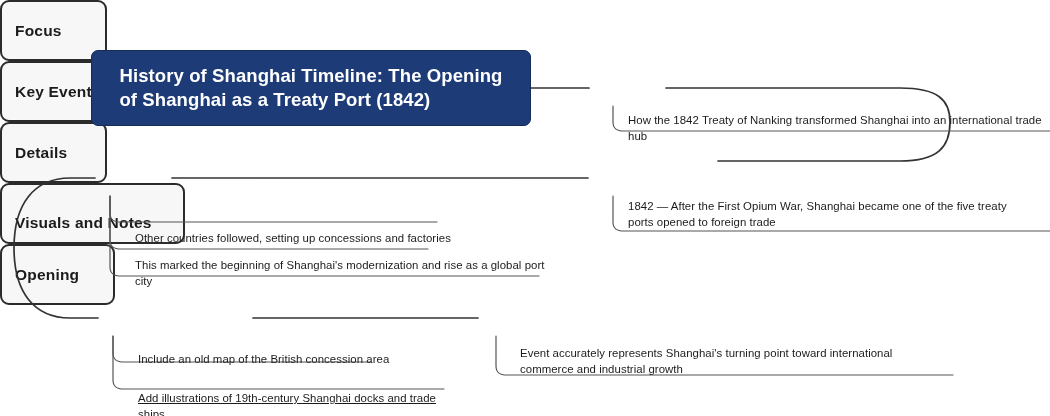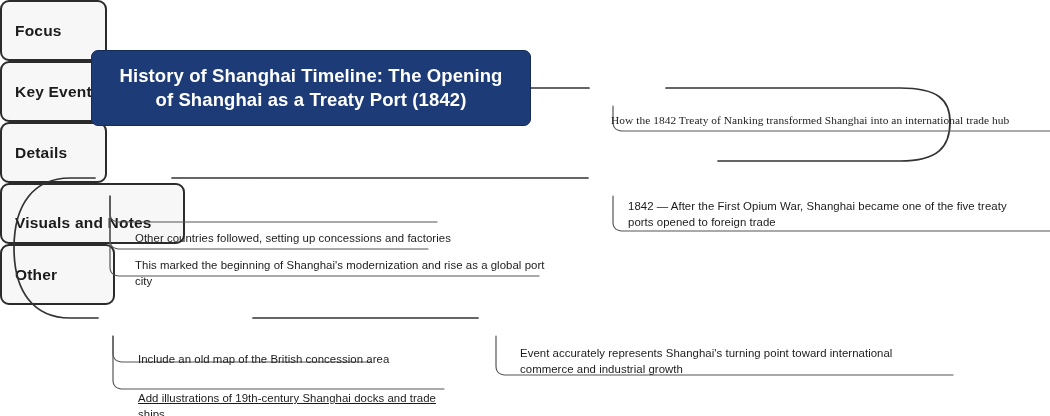--- a/index.html
+++ b/index.html
@@ -31,21 +31,20 @@
   .root-node {
     background: #1C3B77;
     border: 1px solid #152c59;
     border-radius: 7px;
     color: #ffffff;
     font-size: 18.5px;
     font-weight: bold;
     display: flex;
     align-items: center;
     justify-content: center;
-    text-align: center;
     line-height: 1.32;
     padding: 4px 14px;
     letter-spacing: .1px;
   }
   .branch-node {
     background: #f7f7f7;
     border: 2px solid #2b2b2b;
     border-radius: 9px;
     color: #1b1b1b;
     font-size: 15.5px;
@@ -107,21 +106,21 @@
   <div class="node root-node" style="left:91px; top:50px; width:440px; height:76px;">
     <div>
       <span>History of Shanghai Timeline: The Opening</span><br>
       <span>of Shanghai as a Treaty Port (1842)</span>
     </div>
   </div>
 
   <div class="branch-node" style="left:589px; top:72px; width:77px; height:33px;">
     <span>Focus</span>
   </div>
-  <div class="leaf" style="left:608px; top:113px; width:420px;font-family:Liberation Serif, serif;">
+  <div class="leaf" style="left:625px; top:113px; width:420px;">
     <span>How the 1842 Treaty of Nanking transformed Shanghai into an international trade hub</span>
   </div>
 
   <div class="branch-node" style="left:589px; top:162px; width:101px; height:33px;">
     <span>Key Event</span>
   </div>
   <div class="leaf" style="left:625px; top:199px; width:395px;">
     <span>1842 — After the First Opium War, Shanghai became one of the five treaty ports opened to foreign trade</span>
   </div>
 
@@ -139,19 +138,19 @@
     <span>Visuals and Notes</span>
   </div>
   <div class="leaf" style="left:135px; top:344px; width:300px;margin-top:8px;">
     <span>Include an old map of the British concession area</span>
   </div>
   <div class="leaf" style="left:135px; top:391px; width:330px;text-decoration:underline;">
     <span>Add illustrations of 19th-century Shanghai docks and trade ships</span>
   </div>
 
   <div class="branch-node" style="left:478px; top:302px; width:85px; height:33px;">
-    <span>Other</span>
+    <span>Opening</span>
   </div>
   <div class="leaf" style="left:517px; top:346px; width:405px;">
     <span>Event accurately represents Shanghai's turning point toward international commerce and industrial growth</span>
   </div>
 
 </div>
 
 </body></html>

